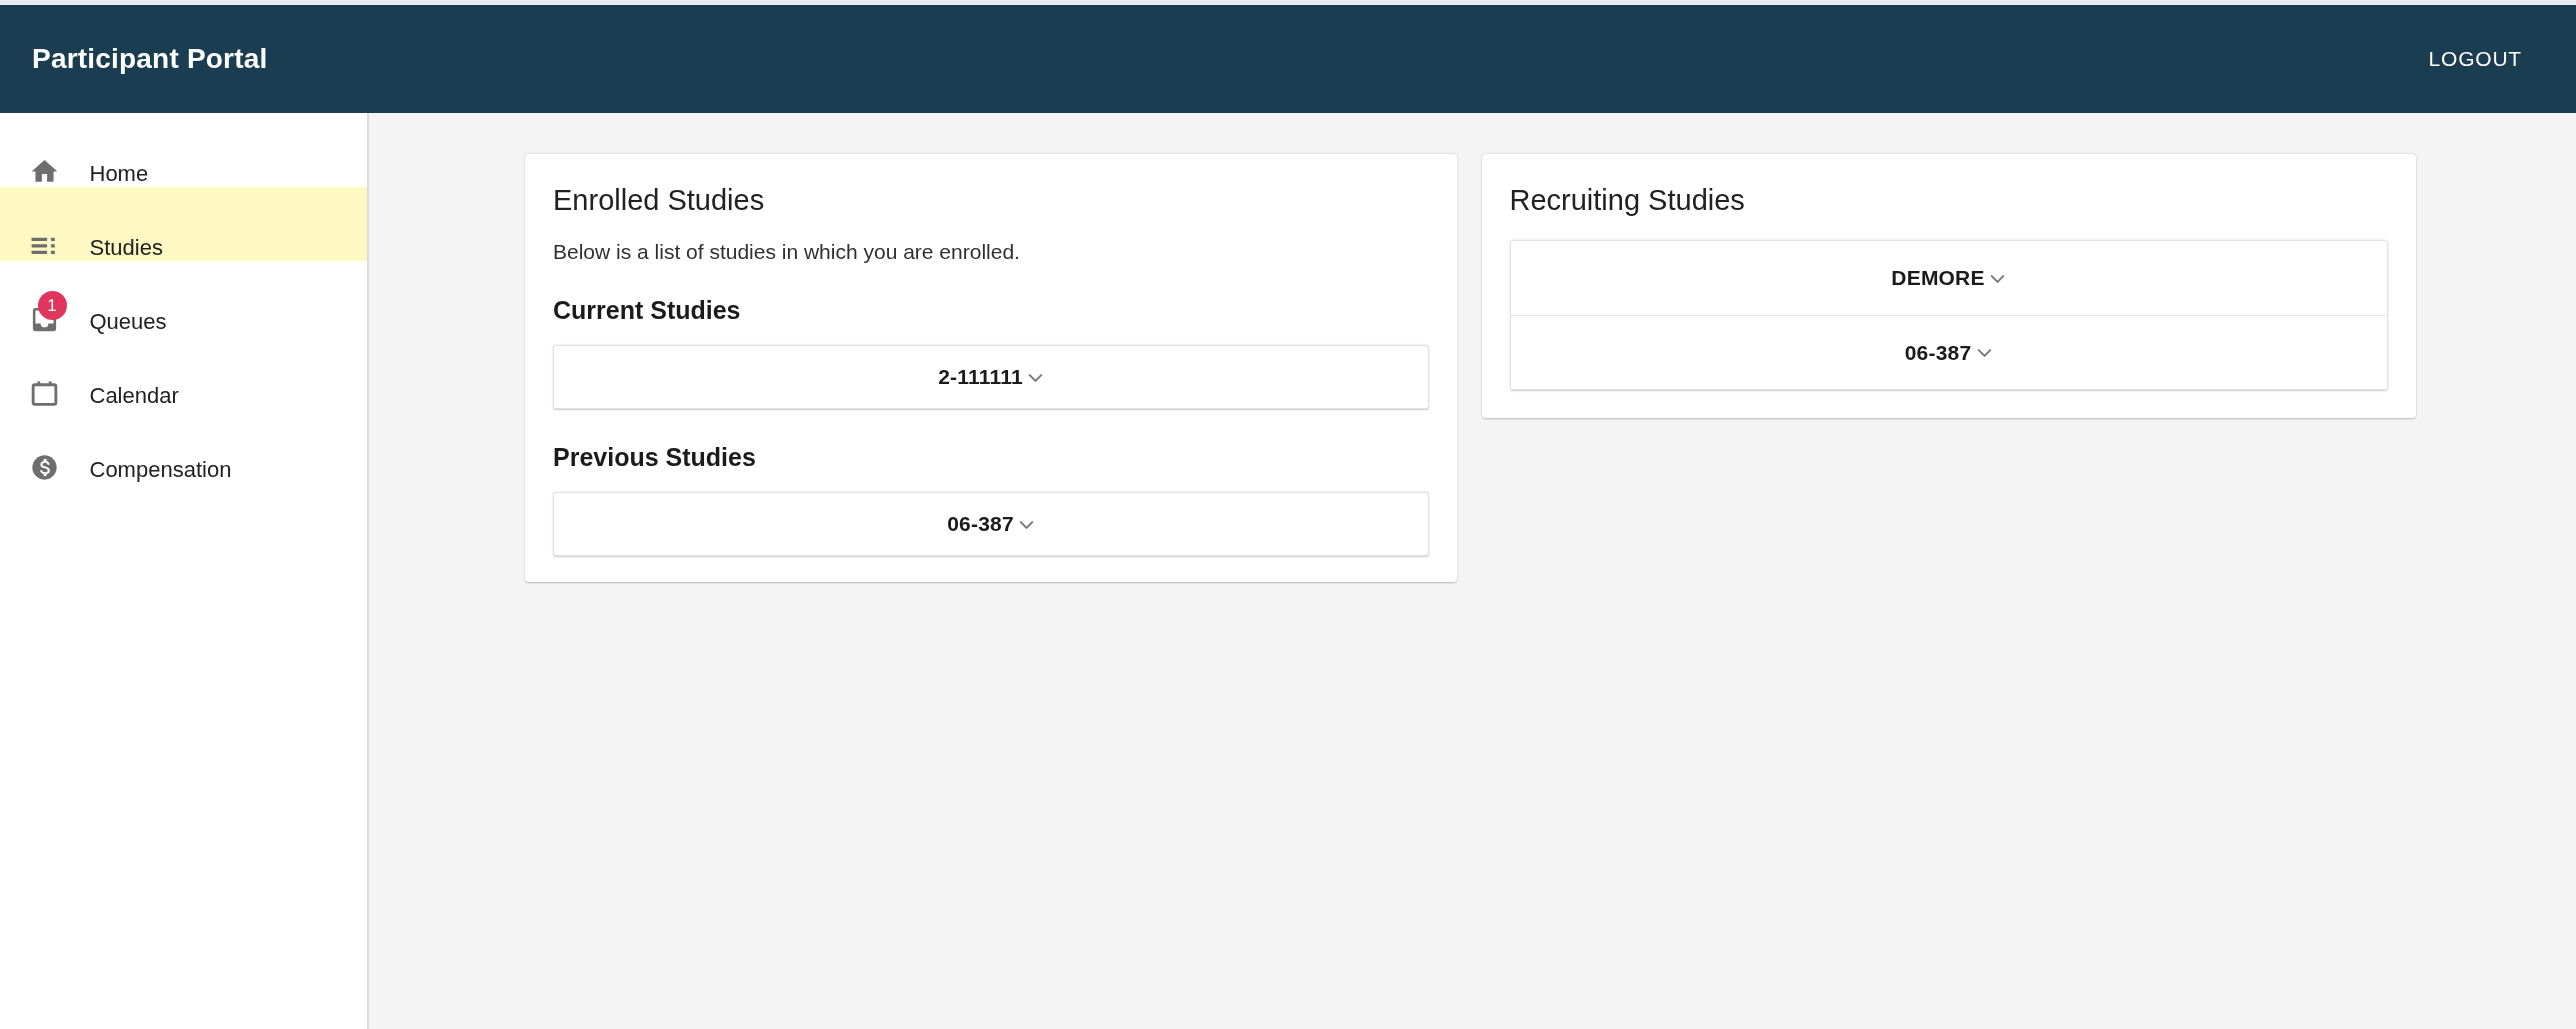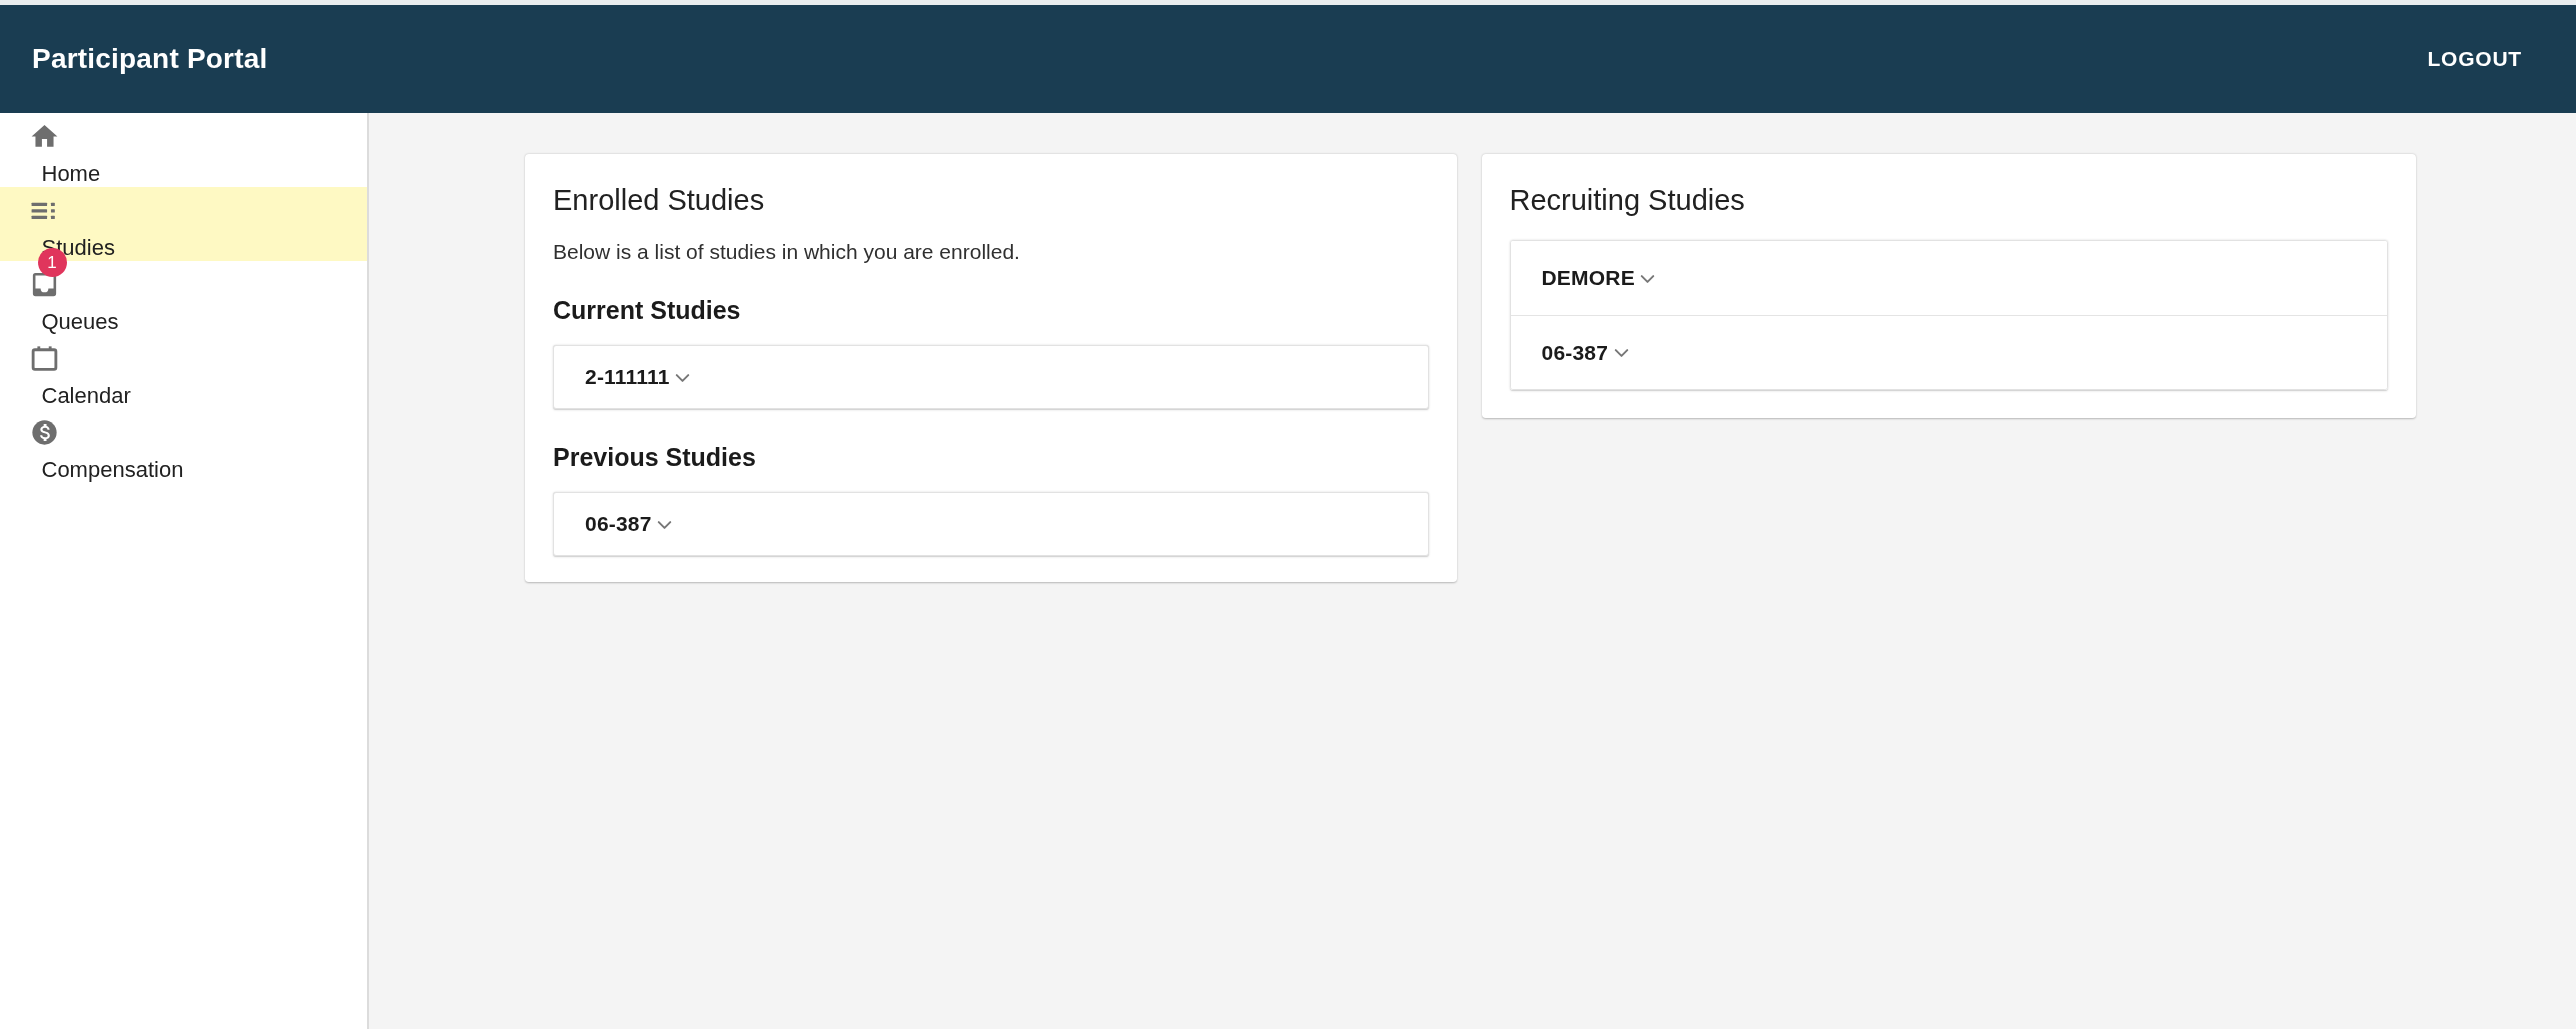--- a/index.html
+++ b/index.html
@@ -32,21 +32,21 @@
   }
   .appbar-title {
     color: #ffffff;
     font-size: 28px;
     font-weight: bold;
     letter-spacing: 0.2px;
   }
   .logout-button {
     color: #ffffff;
     font-size: 21px;
-    font-weight: bold;
+    font-weight: normal;
     letter-spacing: 0.8px;
     cursor: pointer;
     background: transparent;
     border: none;
     font-family: "Liberation Sans", sans-serif;
     padding: 10.7px 14px;
   }
 
   
   .shell {
@@ -58,26 +58,25 @@
   
   .sidebar {
     width: 369px;
     flex: 0 0 369px;
     background: #ffffff;
     border-right: 2.3px solid #dcdcdc;
     padding-top: 0;
   }
   .nav-item {
     display: flex;
-    align-items: flex-start;
+    align-items: flex-end;
     height: 74px;
     padding-left: 20px;
     cursor: pointer;
     position: relative;
-    flex-direction: column;
   }
   .nav-item.active { background: #fef9c3; }
   .nav-icon {
     width: 48px;
     flex: 0 0 48px;
     display: flex;
     align-items: center;
     justify-content: center;
     position: relative;
   }
@@ -153,21 +152,21 @@
 
   
   .accordion-row {
     background: #ffffff;
     border: 0.8px solid #e2e2e2;
     border-radius: 3.1px;
     box-shadow: 0 0.8px 2.3px rgba(0,0,0,0.14), 0 0.8px 0.8px rgba(0,0,0,0.08);
     height: 64px;
     display: flex;
     align-items: center;
-    justify-content: flex-start;
+    justify-content: center;
     padding: 0 26px 0 31px;
     cursor: pointer;
   }
   .accordion-label {
     font-size: 21px;
     font-weight: bold;
     color: #1b1b1b;
     letter-spacing: 0.2px;
   }
   .chevron {

